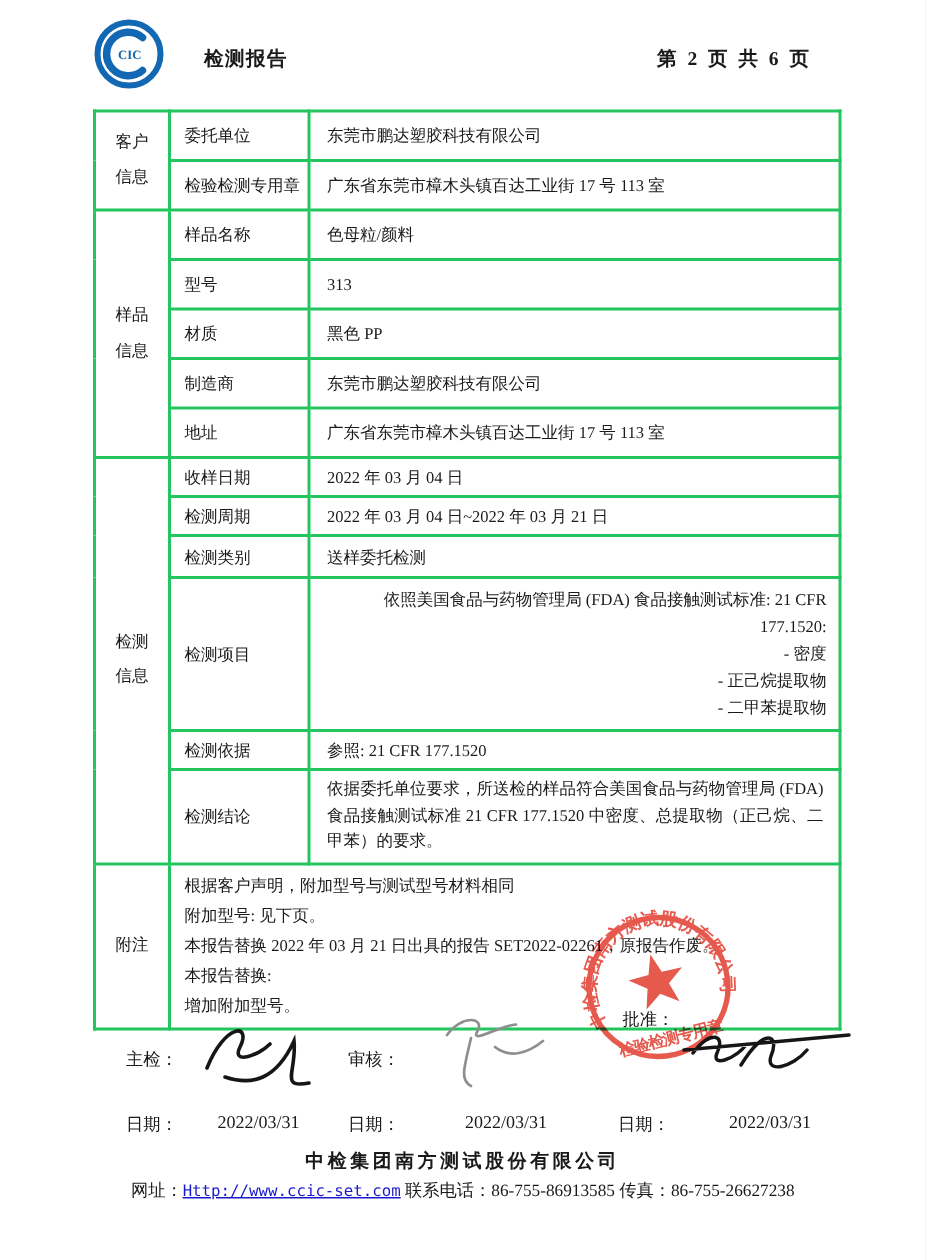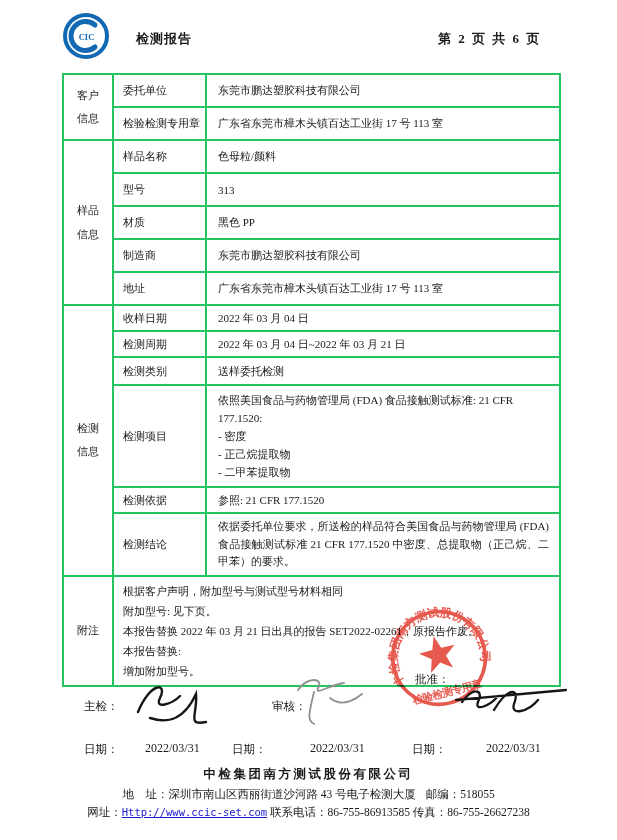--- a/index.html
+++ b/index.html
@@ -19,21 +19,21 @@
   table.info { border:2px solid #7f7f7f; }
   table.info td { border:2px solid #22c55e; vertical-align:middle; }
   table.info tr.sec-top > td { border-top:2px solid #7f7f7f; }
   td.group-cell { text-align:center; }
   td.group-cell span { display:inline-block; width:2em; word-break:break-all; line-height:2.1; text-align:center; }
   td.label-cell { padding-left:9px; }
   td.value-cell { padding-left:11px; padding-right:15px; }
   .r33 { height:33px; } .r26 { height:26px; } .r28 { height:28px; }
   .r90 { height:90px; } .r54 { height:55px; } .r-note { height:104px; }
   .multiline div { line-height:18px; }
-  td.items-cell { padding:5px 8px 5px 11px; }
+  td.items-cell { padding:5px 8px 5px 11px;text-align:right; }
   td.concl-cell { padding:4px 10px 4px 11px; line-height:17.5px; text-align:justify; }
   td.note-cell { padding:4px 10px 4px 9px;margin-top:39px; }
   td.note-cell div { line-height:20px; }
   
   .signoff-label { position:absolute; font-size:11.5px; }
   .date-label { position:absolute; font-size:11.5px; }
   .date-value { position:absolute; font-size:12px;text-align:center; }
   .sig { position:absolute; z-index:6; }
   
   .stamp { position:absolute; left:378px; top:597px; width:122px; height:122px;
@@ -151,41 +151,38 @@
       <textPath href="#stampArc" startOffset="0" textLength="160" lengthAdjust="spacing">中检集团南方测试股份有限公司</textPath>
     </text>
     <path d="M60,38 L64.47,50.85 L78.07,51.13 L67.23,59.35 L71.17,72.37 L60,64.6 L48.83,72.37 L52.77,59.35 L41.93,51.13 L55.53,50.85 Z" fill="#e23b2e"></path>
     <text x="60" y="98" text-anchor="middle" font-size="10.5" fill="#e23b2e" font-weight="bold" textLength="70" lengthAdjust="spacing">检验检测专用章</text>
   </svg>
 
   <div class="signoff-label" style="left:84px; top:699px;">主检：</div>
   <svg class="sig" style="left:122px; top:676px;" width="105" height="52" viewBox="0 0 105 52">
     <path d="M16 36 C28 6, 46 6, 38 22 C32 34, 50 28, 58 20 M28 42 C46 48, 62 44, 74 18 C76 38, 64 50, 84 46" fill="none" stroke="#161616" stroke-width="2.4" stroke-linecap="round"></path>
   </svg>
-  <div class="signoff-label" style="left:232px; top:699px;margin-left:40px;">审核：</div>
+  <div class="signoff-label" style="left:232px; top:699px;">审核：</div>
   <svg class="sig" style="left:284px; top:672px;" width="90" height="55" viewBox="0 0 90 55">
     <path d="M14 18 C24 4, 40 6, 34 16 C30 24, 48 12, 60 11 M30 20 C26 38, 22 48, 30 52 M46 26 C56 34, 68 30, 78 22" fill="none" stroke="#8f8f8f" stroke-width="1.8" stroke-linecap="round"></path>
   </svg>
   <div class="signoff-label" style="left:415px; top:672px;">批准：</div>
   <svg class="sig" style="left:452px; top:676px;" width="118" height="52" viewBox="0 0 118 52">
     <path d="M10 26 C22 10, 32 14, 26 26 C22 36, 38 30, 46 20 M42 34 C58 8, 68 14, 62 28 C58 40, 76 36, 86 24 M4 24 L114 14" fill="none" stroke="#161616" stroke-width="2.3" stroke-linecap="round"></path>
   </svg>
 
   <div class="date-label" style="left:84px; top:742px;">日期：</div>
   <div class="date-value" style="left:145px; top:741px;">2022/03/31</div>
   <div class="date-label" style="left:232px; top:742px;">日期：</div>
   <div class="date-value" style="left:310px; top:741px;">2022/03/31</div>
   <div class="date-label" style="left:412px; top:742px;">日期：</div>
   <div class="date-value" style="left:486px; top:741px;">2022/03/31</div>
 
   <div class="footer">
     <div class="footer-company">中检集团南方测试股份有限公司</div>
-    <div class="footer-line2">
-      <span>地　址：</span><span>深圳市南山区西丽街道沙河路 43 号电子检测大厦</span><span class="fsep"></span><span>邮编：</span><span>518055</span>
-    </div>
     <div class="footer-line3">
       <span>网址：</span><a class="footer-link" style="color:#1a1acd;" href="#">Http://www.ccic-set.com</a>
       <span>联系电话：</span><span>86-755-86913585</span>
       <span>传真：</span><span>86-755-26627238</span>
     </div>
   </div>
 
 </div>
 
 </body></html>

